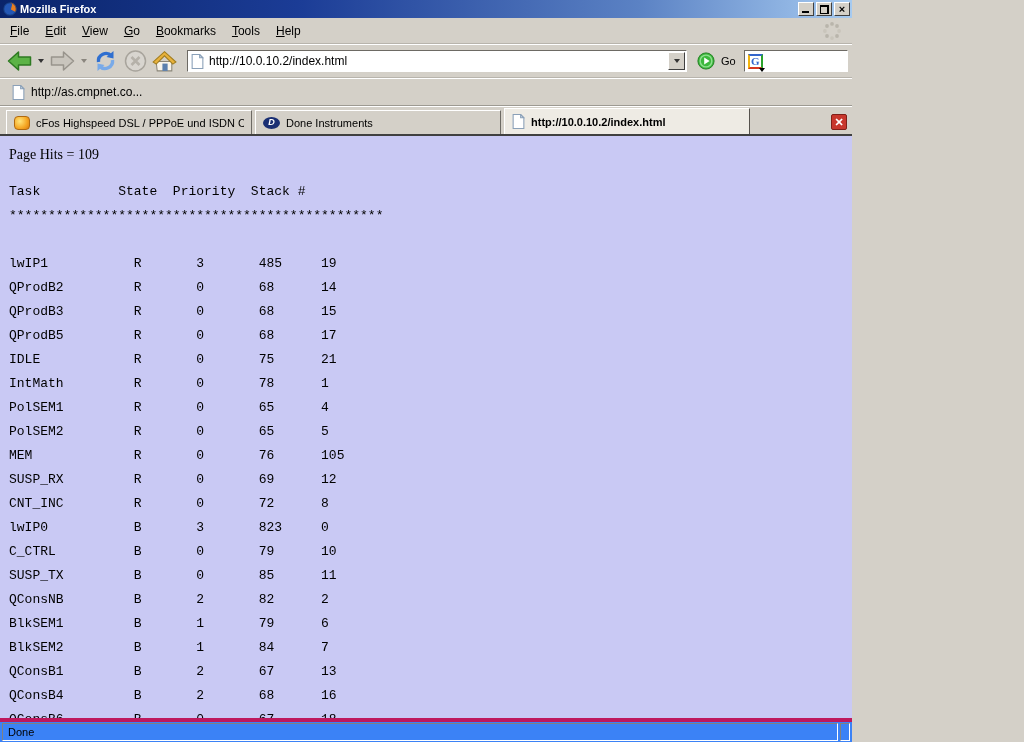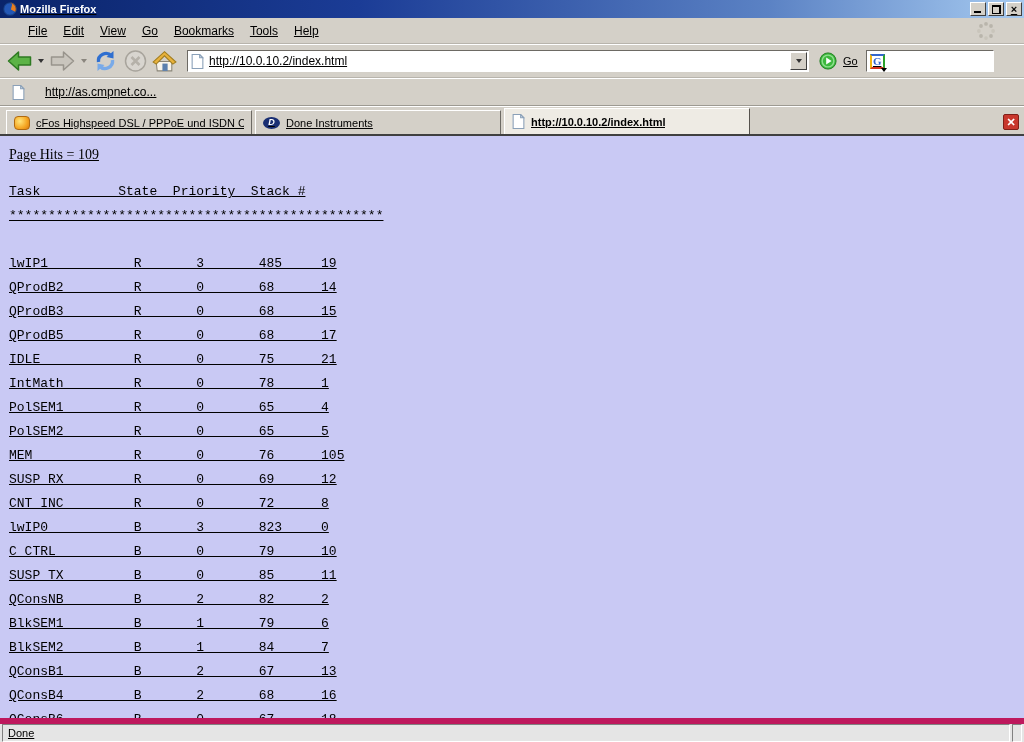--- a/index.html
+++ b/index.html
@@ -1,34 +1,34 @@
 <!DOCTYPE html>
 <html><head>
 <meta charset="utf-8">
 <style>
   * { box-sizing: border-box; margin: 0; padding: 0; }
   html,body { width:1024px; height:742px; overflow:hidden; }
   body { font-family: "Liberation Sans", sans-serif; background:#d4d0c8; }
-  .window { width:1024px; height:742px; display:flex; flex-direction:column;text-decoration:underline; }
+  .window { width:852px; height:742px; display:flex; flex-direction:column; }
 
   
   .titlebar { height:18px; flex:0 0 18px; background:linear-gradient(90deg,#0a246a 0%, #1b3c96 35%, #5b82c4 75%, #a6caf0 100%);
               display:flex; align-items:center; padding:0 2px; }
   .titlebar .app-icon { width:14px; height:14px; margin:0 3px 0 1px; }
   .title-text { color:#fff; font-weight:bold; font-size:11px; flex:1; line-height:18px; }
   .win-btn { width:16px; height:14px; background:#d4d0c8; border:1px solid; border-color:#fff #404040 #404040 #fff;
              margin-left:2px; position:relative; cursor:default; display:flex; align-items:center; justify-content:center; }
   .glyph-min { position:absolute; left:3px; bottom:2px; width:7px; height:2px; background:#000; }
   .glyph-restore { position:absolute; left:3px; top:2px; width:9px; height:9px; }
   .glyph-restore::before { content:""; position:absolute; right:0; top:0; width:6px; height:6px; border:1px solid #000; border-top-width:2px; background:#d4d0c8;}
   .glyph-restore::after { content:""; position:absolute; left:0; bottom:0; width:6px; height:6px; border:1px solid #000; border-top-width:2px; background:#d4d0c8;}
   .glyph-close { font-size:11px; font-weight:bold; line-height:10px; color:#000; }
 
   
-  .menubar { height:26px; flex:0 0 26px; background:#d4d0c8; display:flex; align-items:center; padding:0 20px;
+  .menubar { height:26px; flex:0 0 26px; background:#d4d0c8; display:flex; align-items:center; padding:0 2px;
              border-bottom:1px solid #b8b4ac; }
   .menu-items { display:flex; align-items:center; flex:1; }
   .menu-item { font-size:12px; color:#000; padding:4px 8px; }
   .menu-item u { text-decoration:underline; }
   .throbber { margin-right:8px; width:20px; height:20px; }
 
   
   .navbar { height:34px; flex:0 0 34px; background:#d4d0c8; display:flex; align-items:center; padding:0 4px;
             border-top:1px solid #fff; border-bottom:1px solid #b8b4ac; }
   .nav-btn { display:flex; align-items:center; justify-content:center; padding:1px 2px; }
@@ -51,21 +51,21 @@
             background:#fff; font-family:"Liberation Serif",serif; font-weight:bold; font-size:11px; line-height:11px;
             color:#3366cc; text-align:center; }
   .g-logo .g-caret { position:absolute; right:-4px; bottom:-5px; width:0; height:0;
                      border-left:3px solid transparent; border-right:3px solid transparent; border-top:4px solid #000; }
   .search-input { flex:1; width:40px; border:none; outline:none; font-size:12px; background:transparent; margin-left:6px; }
 
   
   .bookmarksbar { height:28px; flex:0 0 28px; background:#d4d0c8; display:flex; align-items:center; padding:0 8px;
                   border-top:1px solid #fff; border-bottom:1px solid #9d9a92; }
   .bookmark-item { display:flex; align-items:center; font-size:12px; color:#000; padding:2px 4px; }
-  .bookmark-item .bm-label { margin-left:20px; }
+  .bookmark-item .bm-label { margin-left:6px; }
 
   
   .tabbar { height:30px; flex:0 0 30px; background:#d4d0c8; position:relative; display:flex; align-items:flex-end;
             border-top:1px solid #fff; border-bottom:2px solid #404040; padding-left:6px; }
   .tab { width:246px; height:24px; margin-right:3px; display:flex; align-items:center; padding:0 7px;
          background:#d4d0c8; border:1px solid; border-color:#fff #6d6a64 #d4d0c8 #fff; border-bottom:none;
          font-size:11px; color:#000; overflow:hidden; }
   .tab.active { background:#eeebe4; font-weight:bold; height:26px; border-color:#fff #55524c #eeebe4 #fff; }
   .tab-label { white-space:nowrap; overflow:hidden; text-overflow:clip; margin-left:6px; }
   .tab-icon { flex:0 0 auto; display:inline-flex; align-items:center; justify-content:center; }
@@ -75,22 +75,22 @@
         font-size:9px; font-weight:bold; font-style:italic; line-height:11px; text-align:center; }
   .tab-close { position:absolute; right:5px; top:7px; width:16px; height:16px; background:#c8372d; border:1px solid #801f18;
                border-radius:2px; color:#fff; font-size:11px; font-weight:bold; line-height:14px; text-align:center; }
 
   
   .content { flex:1 1 auto; background:#c9c9f4; color:#000; padding:11px 0 0 9px; overflow:hidden; }
   .page-hits { font-family:"Liberation Serif", serif; font-size:14px; margin:0 0 17px 0; }
   .task-table { font-family:"Liberation Mono", monospace; font-size:13px; line-height:24px; white-space:pre; }
 
   
-  .statusbar { height:24px; flex:0 0 24px; background:#e5e5e5; display:flex; align-items:center; padding:2px 2px 3px 2px;
-               border-top:6px solid #be185d; }
+  .statusbar { height:24px; flex:0 0 24px; background:#3b82f6; display:flex; align-items:center; padding:2px 2px 3px 2px;
+               border-top:4px solid #be185d; }
   .status-panel { flex:1; height:18px; border:1px solid; border-color:#808080 #fff #fff #808080;
                   font-size:11px; color:#000; display:flex; align-items:center; padding:0 5px; }
   .status-right { width:10px; height:18px; margin-left:2px; border:1px solid; border-color:#808080 #fff #fff #808080; }
 </style>
 </head>
 <body>
 
 <div class="window">
 
   <div class="titlebar">

